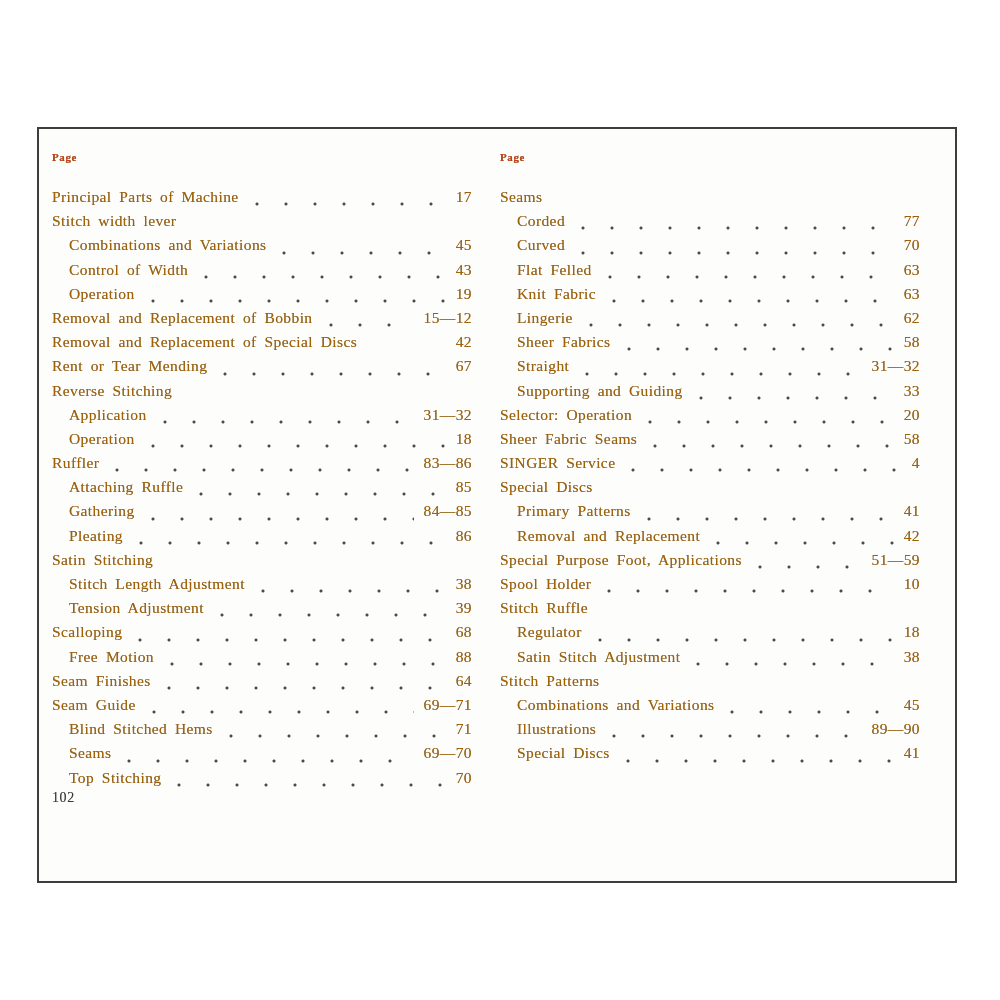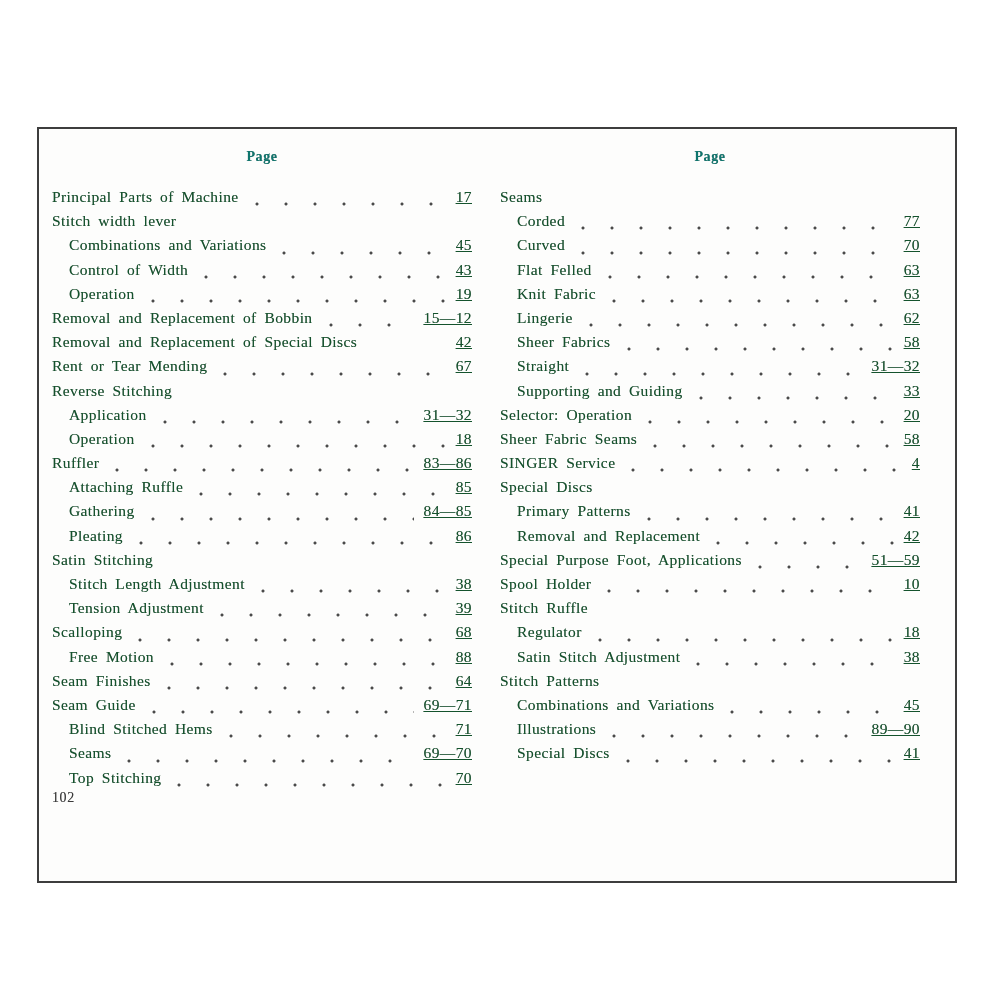--- a/index.html
+++ b/index.html
@@ -21,56 +21,55 @@
     background: #fdfdfc;
     box-sizing: border-box;
   }
   .col {
     position: absolute;
     top: 18px;
   }
   .col-left  { left: 13px;  width: 420px; }
   .col-right { left: 461px; width: 420px; }
   .col-header {
-    text-align: center;
+    text-align: left;
     font-weight: bold;
-    font-size: 14px;
-    color: #0f766e;
+    font-size: 11px;
+    color: #c2410c;
     letter-spacing: 0.6px;
     line-height: 20px;
     text-shadow: 0 0 0.5px rgba(46,46,46,0.55);
   }
   .rows { margin-top: 21px; }
   .row {
     display: flex;
     align-items: baseline;
     height: 24.2px;
     font-size: 15.5px;
-    color: #14532d;
+    color: #a16207;
     letter-spacing: 0.4px;
     word-spacing: 3.5px;
     white-space: nowrap;
     text-shadow: 0 0 0.5px rgba(58,58,58,0.5);
   }
   .row.sub { padding-left: 17px; }
   .label { flex: 0 0 auto; }
   .leader {
     flex: 1 1 auto;
     align-self: stretch;
     margin: 0 10px 0 9px;
     background-image: radial-gradient(circle at 3px 3px, #4a4a4a 1.25px, rgba(0,0,0,0) 1.8px);
     background-size: 29px 6px;
     background-repeat: repeat-x;
     background-position: left 6px bottom 5px;
   }
   .leader.hidden { background-image: none; }
   .pagenum {
     flex: 0 0 auto;
     text-align: left;
-    text-decoration: underline;
   }
   .folio {
     position: absolute;
     left: 13px;
     top: 661px;
     font-size: 14px;
     color: #3a3a3a;
     letter-spacing: 0.6px;
     text-shadow: 0 0 0.5px rgba(58,58,58,0.5);
   }

